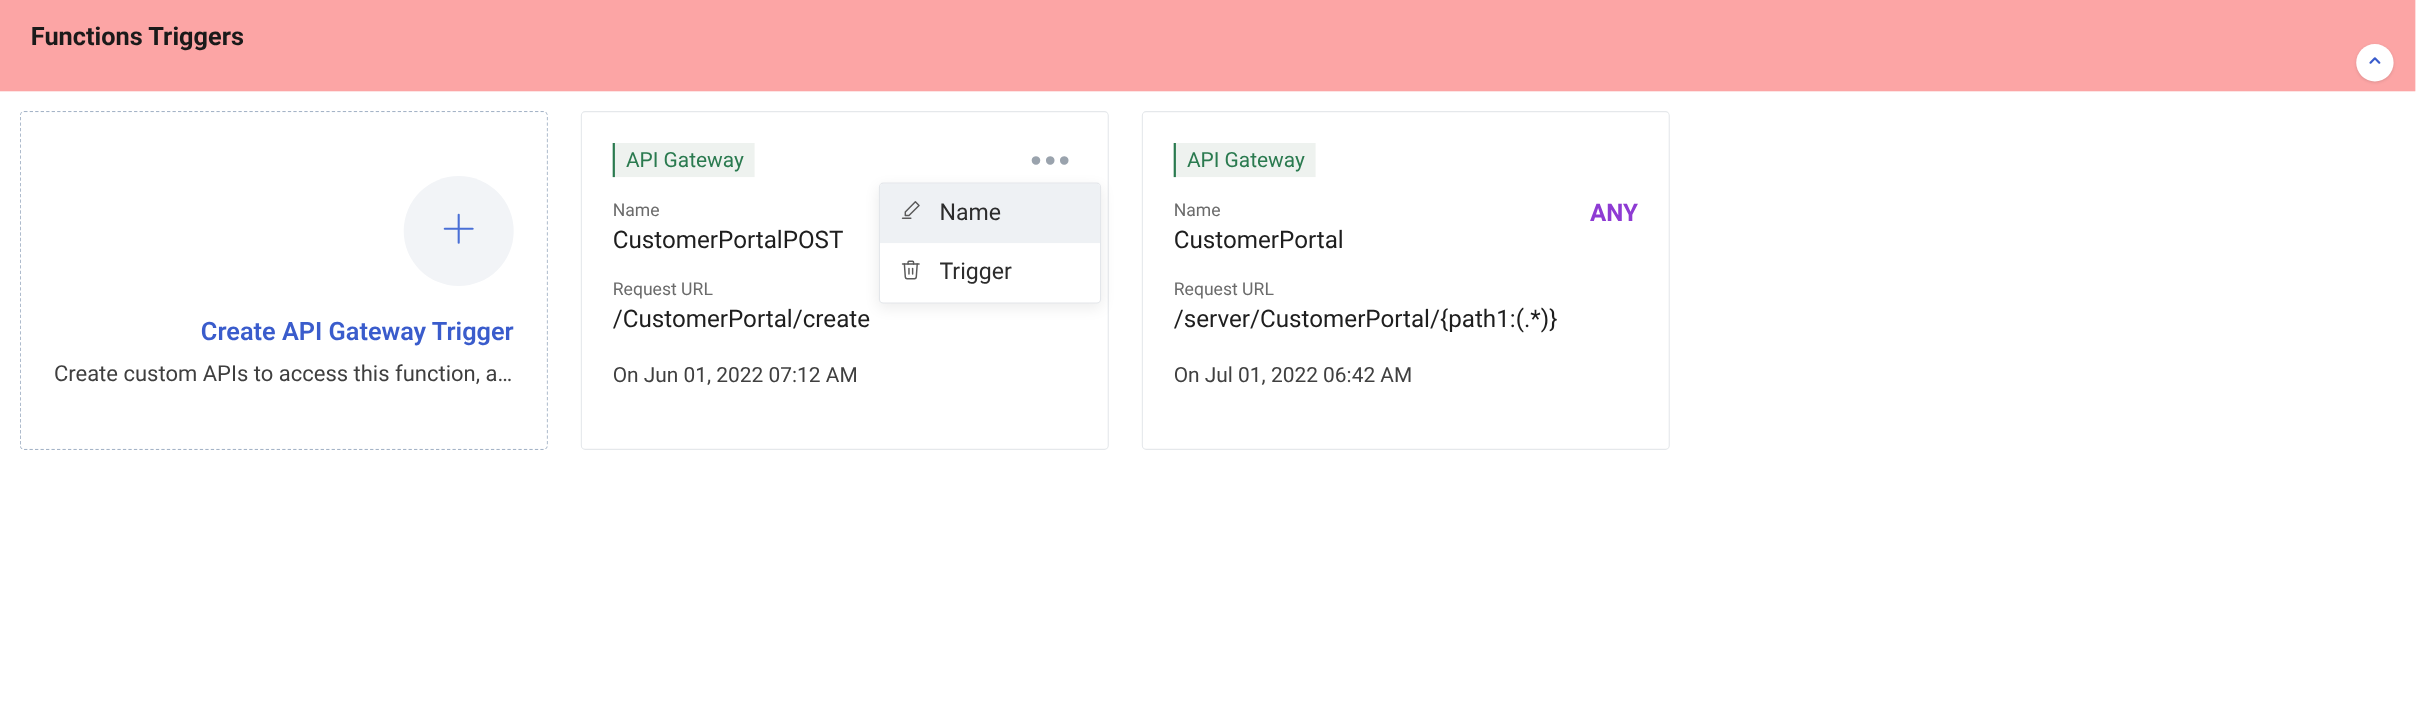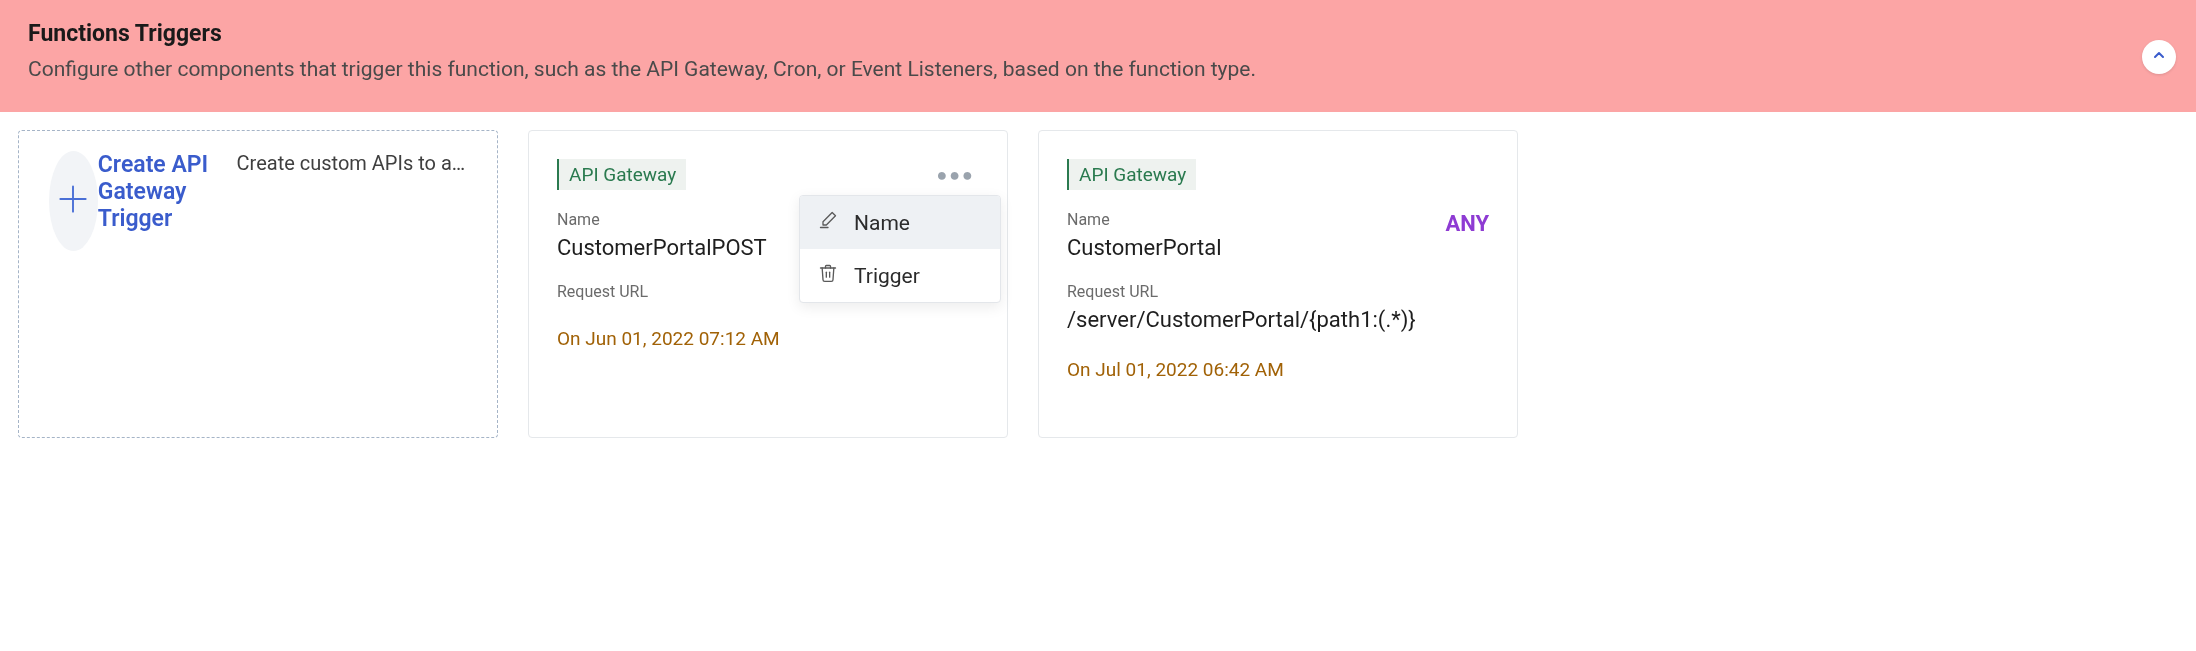--- a/index.html
+++ b/index.html
@@ -46,22 +46,22 @@
   }
   .card {
     width: 480px;
     min-height: 308px;
     border-radius: 4px;
     position: relative;
   }
   .create-card {
     border: 1.5px dashed #a5b4c7;
     display: flex;
-    flex-direction: row;
-    align-items: flex-start;
+    flex-direction: column;
+    align-items: flex-end;
     justify-content: center;
     padding: 20px 30px;
     cursor: pointer;
   }
   .plus-circle {
     width: 100px;
     height: 100px;
     border-radius: 50%;
     background: #f2f4f7;
     display: flex;
@@ -114,21 +114,21 @@
     margin-bottom: 6px;
   }
   .value {
     font-size: 22px;
     color: #1e1e1e;
     margin-bottom: 22px;
     word-break: break-all;
   }
   .timestamp {
     font-size: 19px;
-    color: #a16207;
+    color: #404040;
     margin-top: 26px;
   }
   .method-badge {
     position: absolute;
     top: 80px;
     right: 28px;
     font-size: 22px;
     font-weight: 700;
     color: #8e3bd3;
   }
@@ -160,21 +160,20 @@
     display: flex;
     justify-content: space-between;
     align-items: flex-start;
   }
 </style>
 </head>
 <body>
 
 <div class="header">
   <div class="header-title">Functions Triggers</div>
-  <div class="header-desc">Configure other components that trigger this function, such as the API Gateway, Cron, or Event Listeners, based on the function type.</div>
   <div class="collapse-btn">
     <span>
       <svg width="16" height="16" viewBox="0 0 24 24" fill="none" stroke="#3a5ccc" stroke-width="3" stroke-linecap="round" stroke-linejoin="round">
           <polyline points="18 15 12 9 6 15"></polyline>
         </svg>
     </span>
   </div>
 </div>
 
 <div class="cards">
@@ -195,20 +194,21 @@
   <div class="card trigger-card">
     <div class="card-top">
       <span class="api-tag">API Gateway</span>
       <span class="more-btn">
         <span>●●●</span>
       </span>
     </div>
     <div class="label">Name</div>
     <div class="value">CustomerPortalPOST</div>
     <div class="label">Request URL</div>
+    <div class="value">/CustomerPortal/create</div>
     <div class="timestamp">On Jun 01, 2022 07:12 AM</div>
 
     <div class="popover">
       <div class="menu-item hovered">
         <span>
           <svg width="20" height="20" viewBox="0 0 24 24" fill="none" stroke="#5a5a5a" stroke-width="1.6" stroke-linecap="round" stroke-linejoin="round">
               <path d="M17 3l4 4-11 11H6v-4L17 3z"></path>
               <line x1="3" y1="21" x2="12" y2="21"></line>
             </svg>
         </span>

